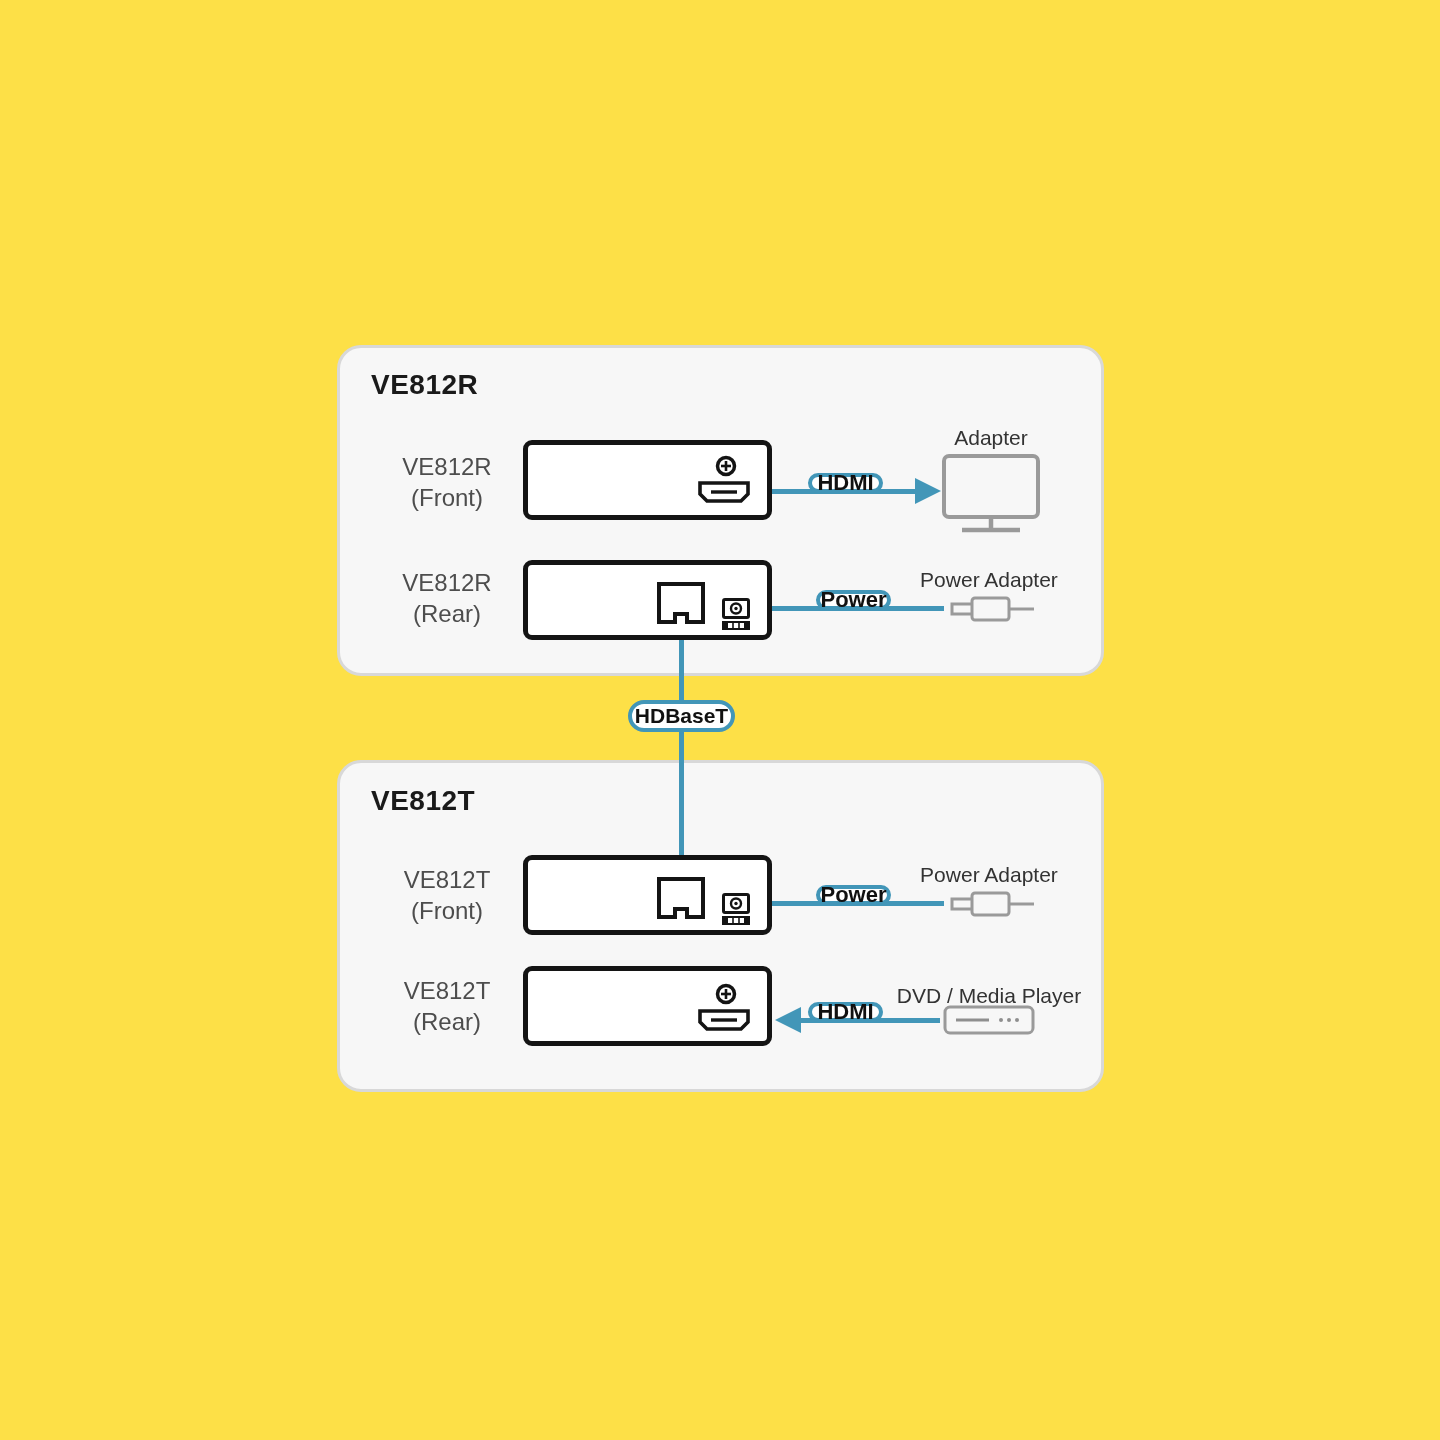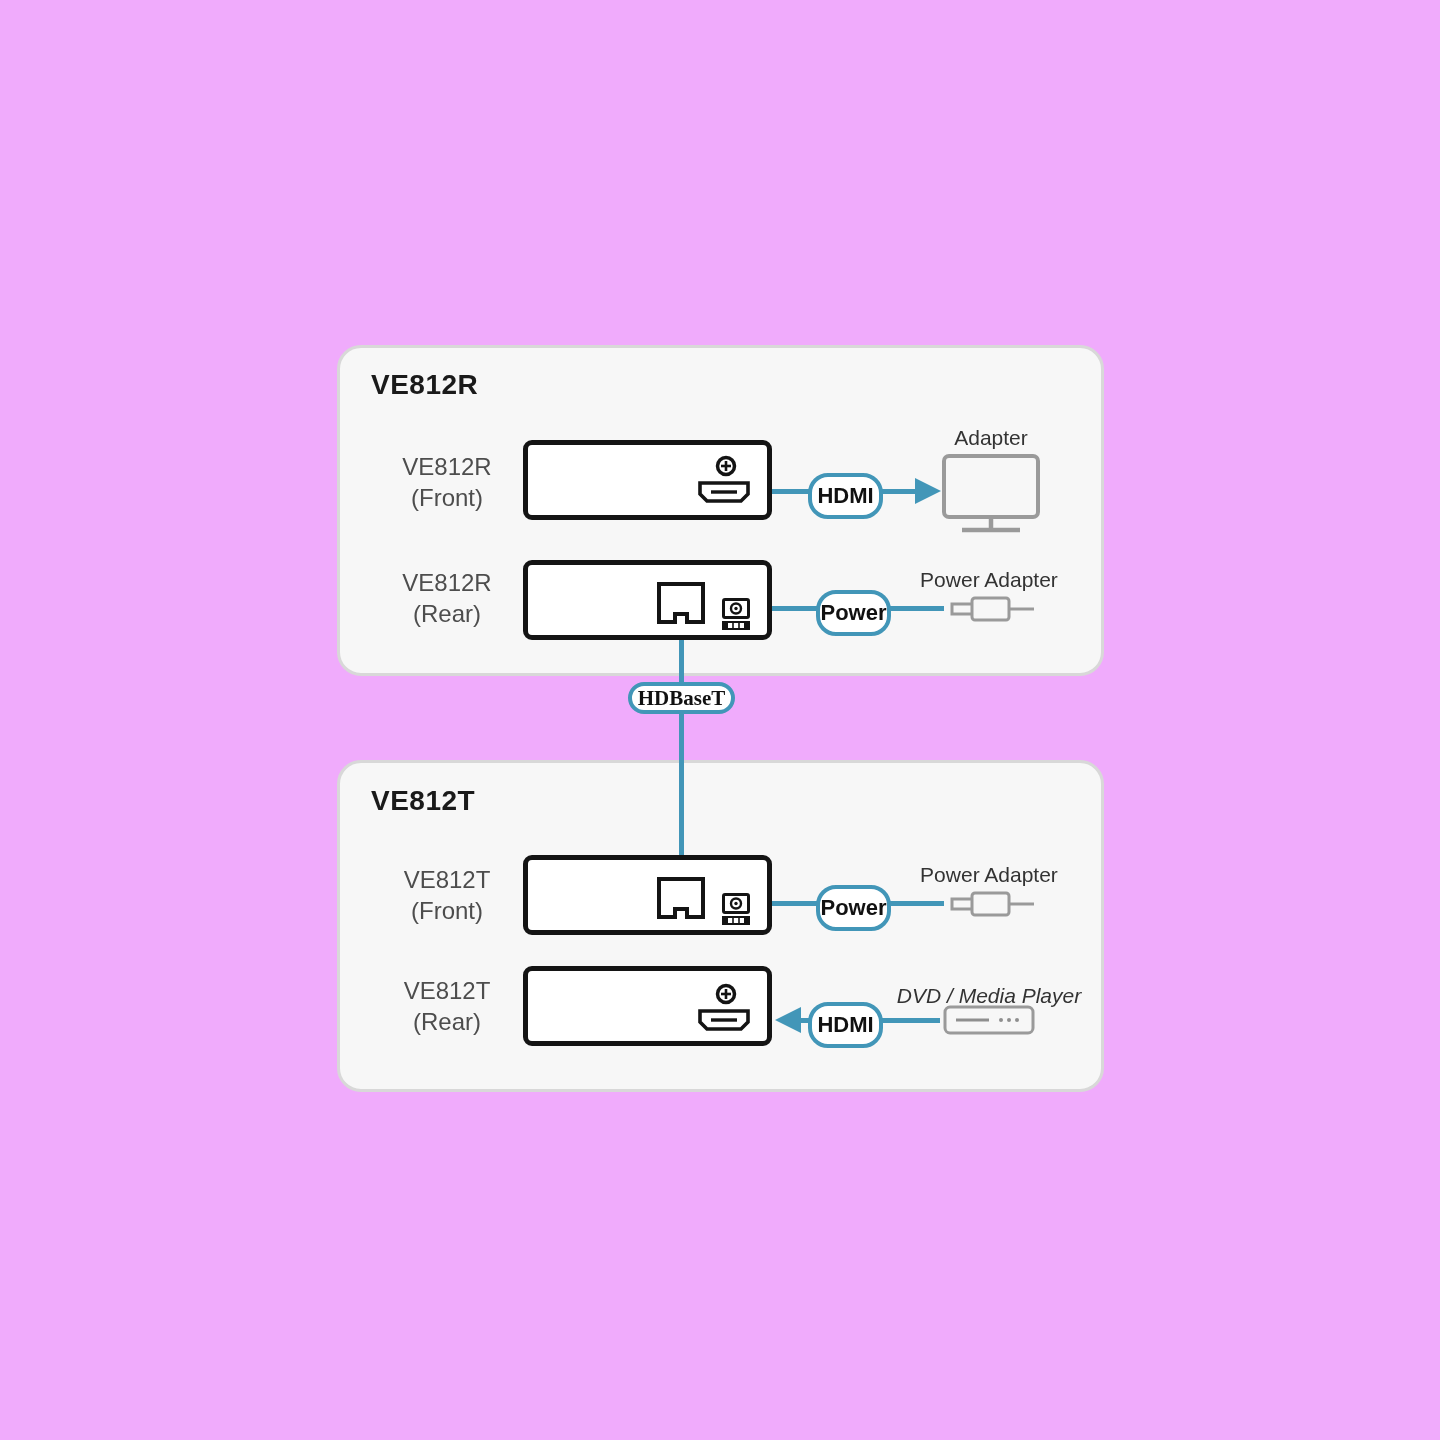--- a/index.html
+++ b/index.html
@@ -1,17 +1,17 @@
 <!DOCTYPE html>
 <html><head>
 <meta charset="utf-8">
 <style>
   html,body{margin:0;padding:0;background:#ffffff;}
   .canvas{
-    position:relative;width:1440px;height:1440px;background:#f0abfc;
+    position:relative;width:1440px;height:1440px;background:#fde047;
     font-family:"Liberation Sans",sans-serif;overflow:hidden;
   }
   .panel{
     position:absolute;left:337px;width:767px;height:332px;
     background:#f7f7f7;border:3px solid #d8d8d8;border-radius:24px;
     box-sizing:border-box;
   }
   .panel-title{
     position:absolute;font-size:28px;font-weight:bold;color:#1a1a1a;
     letter-spacing:0.5px;
@@ -22,21 +22,21 @@
     box-sizing:border-box;
   }
   .device svg{position:absolute;}
   .dev-label{
     position:absolute;left:367px;width:160px;text-align:center;
     font-size:24px;line-height:31px;color:#4d4d4d;
   }
   .h-line{position:absolute;height:5px;background:#4296B8;}
   .v-line{position:absolute;width:5px;background:#4296B8;}
   .pill{
-    position:absolute;width:75px;height:46px;background:#ffffff;
+    position:absolute;width:75px;height:20px;background:#ffffff;
     border:4px solid #4296B8;border-radius:20px;box-sizing:border-box;
     display:flex;align-items:center;justify-content:center;
     font-size:22px;font-weight:bold;color:#111111;
   }
   .pill-wide{width:107px;height:32px;font-size:21px;}
   .arrow-right{
     position:absolute;width:0;height:0;
     border-top:13px solid transparent;border-bottom:13px solid transparent;
     border-left:26px solid #4296B8;
   }
@@ -145,21 +145,21 @@
       <line x1="13" y1="11" x2="39" y2="11" stroke="#141414" stroke-width="3.4"></line>
     </svg>
   </div>
   <div class="dev-label" style="top:975px;">
     <span>VE812T</span><br>
     <span>(Rear)</span>
   </div>
 
   <div class="pill" style="left:808px;top:473px;">HDMI</div>
   <div class="pill" style="left:816px;top:590px;">Power</div>
-  <div class="pill pill-wide" style="left:628px;top:682px;font-family:Liberation Serif, serif;">HDBaseT</div>
+  <div class="pill pill-wide" style="left:628px;top:700px;">HDBaseT</div>
   <div class="pill" style="left:816px;top:885px;">Power</div>
   <div class="pill" style="left:808px;top:1002px;">HDMI</div>
 
   <div class="icon-label" style="left:921px;top:426px;width:140px;">Adapter</div>
   <svg width="100" height="82" style="position:absolute;left:941px;top:453px;" viewBox="0 0 100 82">
     <rect x="3" y="3" width="94" height="61" rx="5" fill="#f7f7f7" stroke="#9a9a9a" stroke-width="4"></rect>
     <line x1="50" y1="64" x2="50" y2="76" stroke="#9a9a9a" stroke-width="4.5"></line>
     <line x1="21" y1="77" x2="79" y2="77" stroke="#9a9a9a" stroke-width="4.5"></line>
   </svg>
 
@@ -170,21 +170,21 @@
     <line x1="59" y1="14" x2="84" y2="14" stroke="#9a9a9a" stroke-width="3"></line>
   </svg>
 
   <div class="icon-label" style="left:889px;top:863px;width:200px;">Power Adapter</div>
   <svg width="86" height="28" style="position:absolute;left:950px;top:890px;" viewBox="0 0 86 28">
     <rect x="2" y="9" width="22" height="10" fill="#f7f7f7" stroke="#9a9a9a" stroke-width="3"></rect>
     <rect x="22" y="3" width="37" height="22" rx="3" fill="#f7f7f7" stroke="#9a9a9a" stroke-width="3"></rect>
     <line x1="59" y1="14" x2="84" y2="14" stroke="#9a9a9a" stroke-width="3"></line>
   </svg>
 
-  <div class="icon-label" style="left:869px;top:984px;width:240px;font-style:italic;">DVD / Media Player</div>
+  <div class="icon-label" style="left:869px;top:984px;width:240px;">DVD / Media Player</div>
   <svg width="92" height="30" style="position:absolute;left:943px;top:1005px;" viewBox="0 0 92 30">
     <rect x="2" y="2" width="88" height="26" rx="5" fill="#f7f7f7" stroke="#9a9a9a" stroke-width="3"></rect>
     <line x1="13" y1="15" x2="46" y2="15" stroke="#8f8f8f" stroke-width="3"></line>
     <circle cx="58" cy="15" r="2" fill="#8f8f8f"></circle>
     <circle cx="66" cy="15" r="2" fill="#8f8f8f"></circle>
     <circle cx="74" cy="15" r="2" fill="#8f8f8f"></circle>
   </svg>
 
 </div>
 

